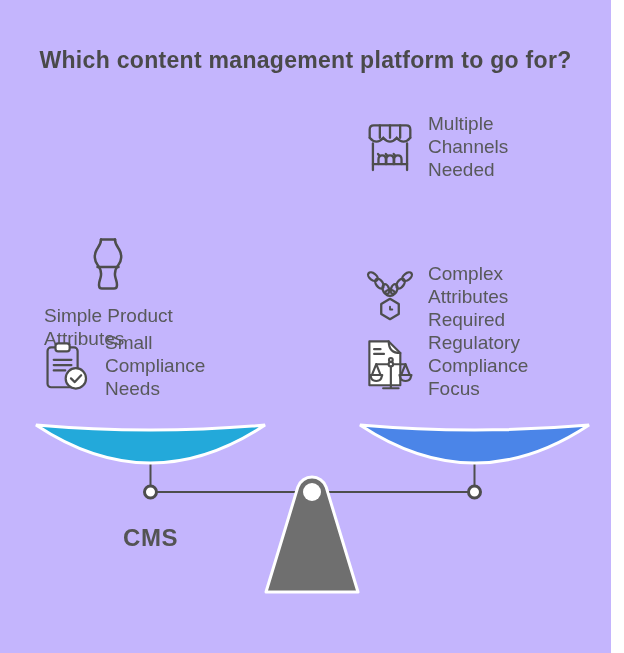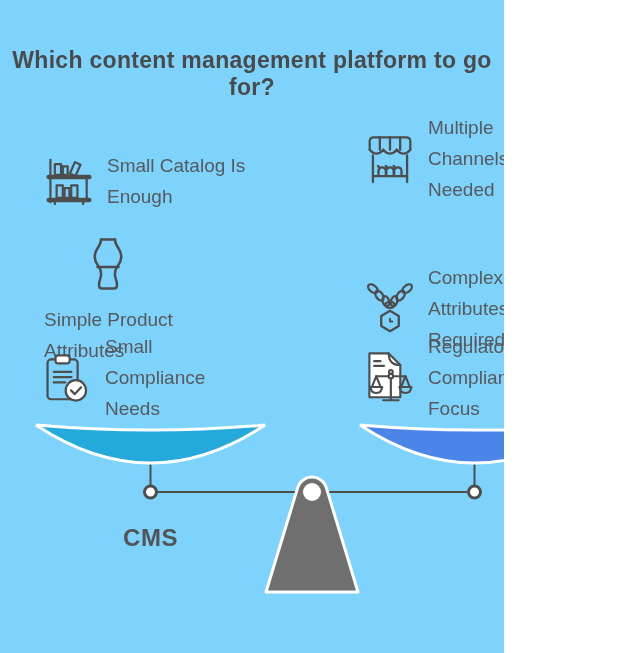--- a/index.html
+++ b/index.html
@@ -1,27 +1,27 @@
 <!DOCTYPE html>
 <html><head>
 <meta charset="utf-8">
 <style>
   html,body{margin:0;padding:0;background:#fff;}
   .stage{
-    position:relative;width:504px;height:653px;background:#7dd3fc;overflow:hidden;
+    position:relative;width:611px;height:653px;background:#c4b5fd;overflow:hidden;
     font-family:"Liberation Sans",sans-serif;
   }
   .title{
     position:absolute;top:47px;left:0;right:0;text-align:center;
     font-size:23px;font-weight:700;color:#4a4a4a;letter-spacing:0.3px;
   }
   .row{position:absolute;display:flex;align-items:center;gap:13px;}
   .icon-box{width:50px;flex:none;display:flex;justify-content:center;align-items:center;}
   .item-label{
-    font-size:19px;line-height:31px;color:#58595b;white-space:pre-line;
+    font-size:19px;line-height:23px;color:#58595b;white-space:pre-line;
   }
   .row-l1{left:44px;top:150px;}
   .row-l2{left:44px;top:237px;flex-direction:column;}
   .row-l3{left:42px;top:331px;}
   .row-r1{left:365px;top:112px;}
   .row-r2{left:365px;top:221px;margin-top:41px;}
   .row-r3{left:365px;top:331px;align-items:center;}
   .scale-svg{position:absolute;left:0;top:400px;}
   .pan-label{
     position:absolute;top:524px;width:101px;text-align:center;
@@ -31,41 +31,20 @@
   .pan-label.pim{left:424px;}
   .icn{stroke:#4d4d4d;fill:none;stroke-width:2.5;stroke-linecap:round;stroke-linejoin:round;}
 </style>
 </head>
 <body>
 
 <div class="stage">
 
   <div class="title">Which content management platform to go for?</div>
 
-  <div class="row row-l1">
-    <div class="icon-box">
-      <svg width="46" height="48" viewBox="0 0 52 54" class="icn">
-        <path d="M5 3 V51"></path>
-        <path d="M46 25 V48"></path>
-        <path d="M3 22.5 H49" stroke-width="5"></path>
-        <path d="M3 48.5 H49" stroke-width="5"></path>
-        <path d="M10 51 v2 M42 51 v2"></path>
-        <rect x="10" y="8" width="7" height="12"></rect>
-        <rect x="19" y="10.5" width="5.5" height="9.5"></rect>
-        <g transform="rotate(24 33 13.5)">
-            <rect x="29.5" y="6.5" width="7" height="14"></rect>
-          </g>
-        <rect x="12" y="32" width="7" height="14"></rect>
-        <rect x="21" y="35" width="5.5" height="11"></rect>
-        <rect x="28.5" y="32" width="7" height="14"></rect>
-      </svg>
-    </div>
-    <div class="item-label">Small Catalog Is
-Enough</div>
-  </div>
 
   <div class="row row-l2">
     <div class="icon-box">
       <svg width="34" height="54" viewBox="0 0 34 54" class="icn">
         <path d="M10 2.5 H24"></path>
         <path d="M10 2.5 C10 7 7.8 9.5 5.8 12.5 C2.8 17.5 3.2 24 6.8 28.3 C9.8 32 10.6 35.5 9.8 39.5 C9.1 43.2 7.6 45.4 8.1 48.8 Q8.3 51.5 11 51.5 H23 Q25.7 51.5 25.9 48.8 C26.4 45.4 24.9 43.2 24.2 39.5 C23.4 35.5 24.2 32 27.2 28.3 C30.8 24 31.2 17.5 28.2 12.5 C26.2 9.5 24 7 24 2.5"></path>
         <path d="M6.5 30 H27.5"></path>
       </svg>
     </div>
     <div class="item-label">Simple Product

